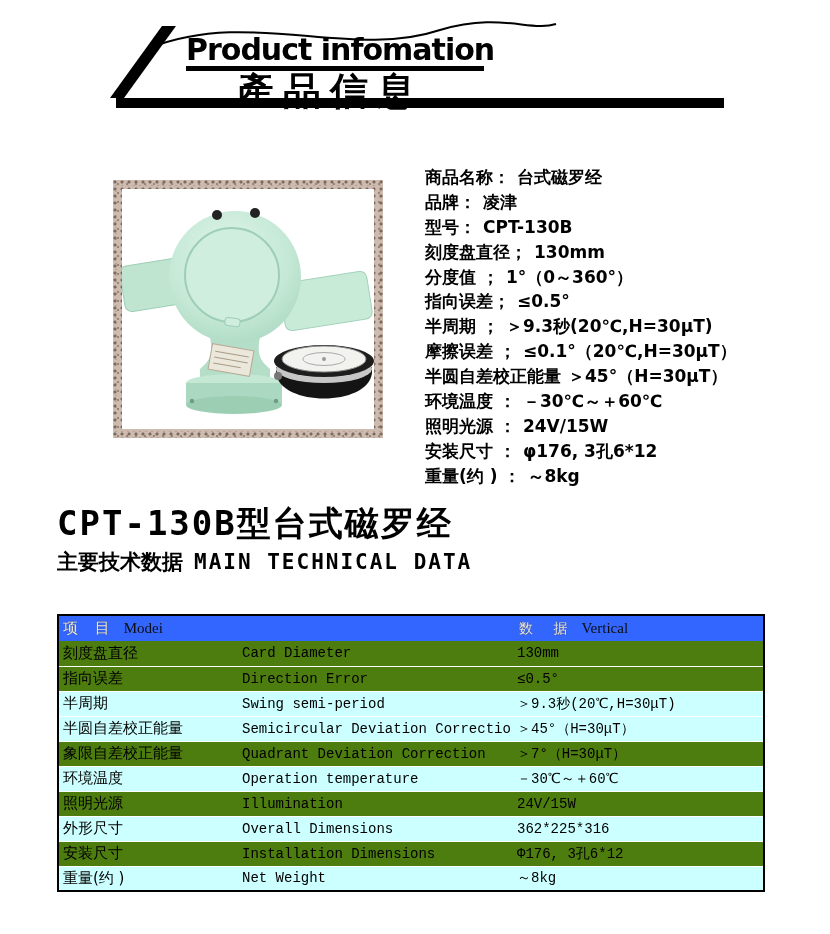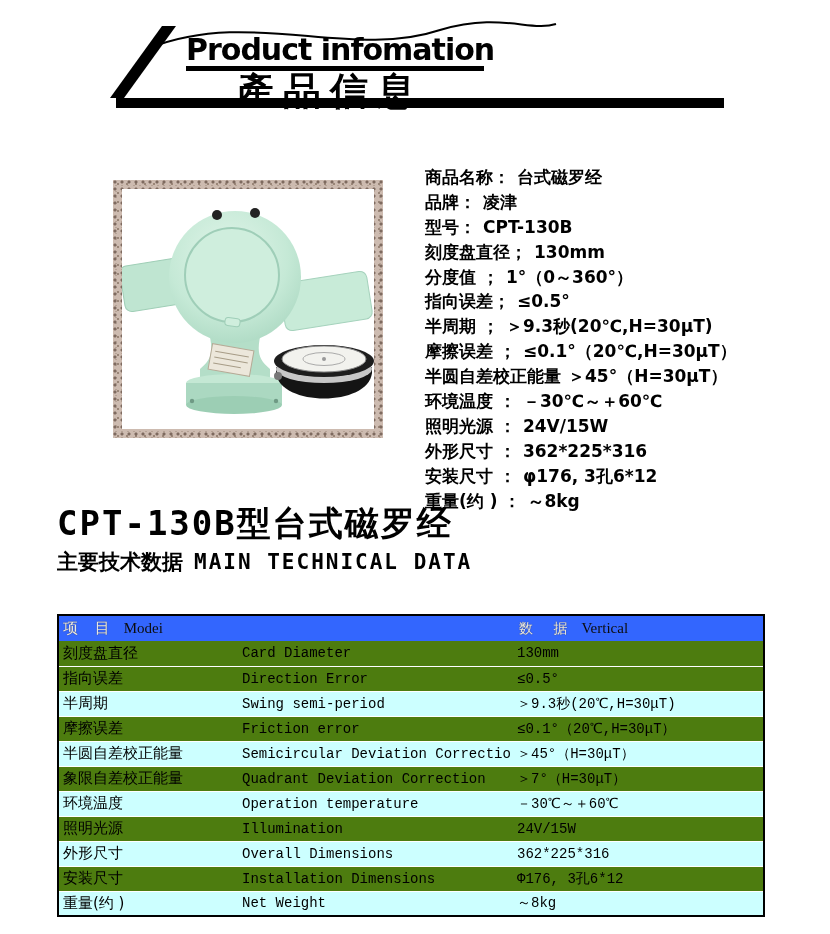--- a/index.html
+++ b/index.html
@@ -113,21 +113,20 @@
     <div class="detail-line"><span>品牌：</span><span class="detail-value">凌津</span></div>
     <div class="detail-line"><span>型号：</span><span class="detail-value">CPT-130B</span></div>
     <div class="detail-line"><span>刻度盘直径；</span><span class="detail-value">130mm</span></div>
     <div class="detail-line"><span>分度值 ；</span><span class="detail-value">1°（0～360°）</span></div>
     <div class="detail-line"><span>指向误差；</span><span class="detail-value">≤0.5°</span></div>
     <div class="detail-line"><span>半周期 ；</span><span class="detail-value">＞9.3秒(20℃,H=30μT)</span></div>
     <div class="detail-line"><span>摩擦误差 ；</span><span class="detail-value">≤0.1°（20℃,H=30μT）</span></div>
     <div class="detail-line"><span>半圆自差校正能量</span><span class="detail-value">＞45°（H=30μT）</span></div>
     <div class="detail-line"><span>环境温度 ：</span><span class="detail-value">－30℃～＋60℃</span></div>
     <div class="detail-line"><span>照明光源 ：</span><span class="detail-value">24V/15W</span></div>
-    <div class="detail-line"><span>外形尺寸 ：</span><span class="detail-value">362*225*316</span></div>
     <div class="detail-line"><span>安装尺寸 ：</span><span class="detail-value">φ176, 3孔6*12</span></div>
     <div class="detail-line"><span>重量(约 ) ：</span><span class="detail-value">～8kg</span></div>
   </div>
 
 <div class="page-title">CPT-130B型台式磁罗经</div>
 <div class="subtitle">
   <span class="cn">主要技术数据</span><span class="en">MAIN TECHNICAL DATA</span>
 </div>
 
 <table class="spec-table">
@@ -155,25 +154,20 @@
       <tr>
         <td>指向误差</td>
         <td>Direction Error</td>
         <td>≤0.5°</td>
       </tr>
       <tr class="alt">
         <td>半周期</td>
         <td>Swing semi-period</td>
         <td>＞9.3秒(20℃,H=30μT)</td>
       </tr>
-      <tr>
-        <td>摩擦误差</td>
-        <td>Friction error</td>
-        <td>≤0.1°（20℃,H=30μT）</td>
-      </tr>
       <tr class="alt">
         <td>半圆自差校正能量</td>
         <td>Semicircular Deviation Correction</td>
         <td>＞45°（H=30μT）</td>
       </tr>
       <tr>
         <td>象限自差校正能量</td>
         <td>Quadrant Deviation Correction</td>
         <td>＞7°（H=30μT）</td>
       </tr>

